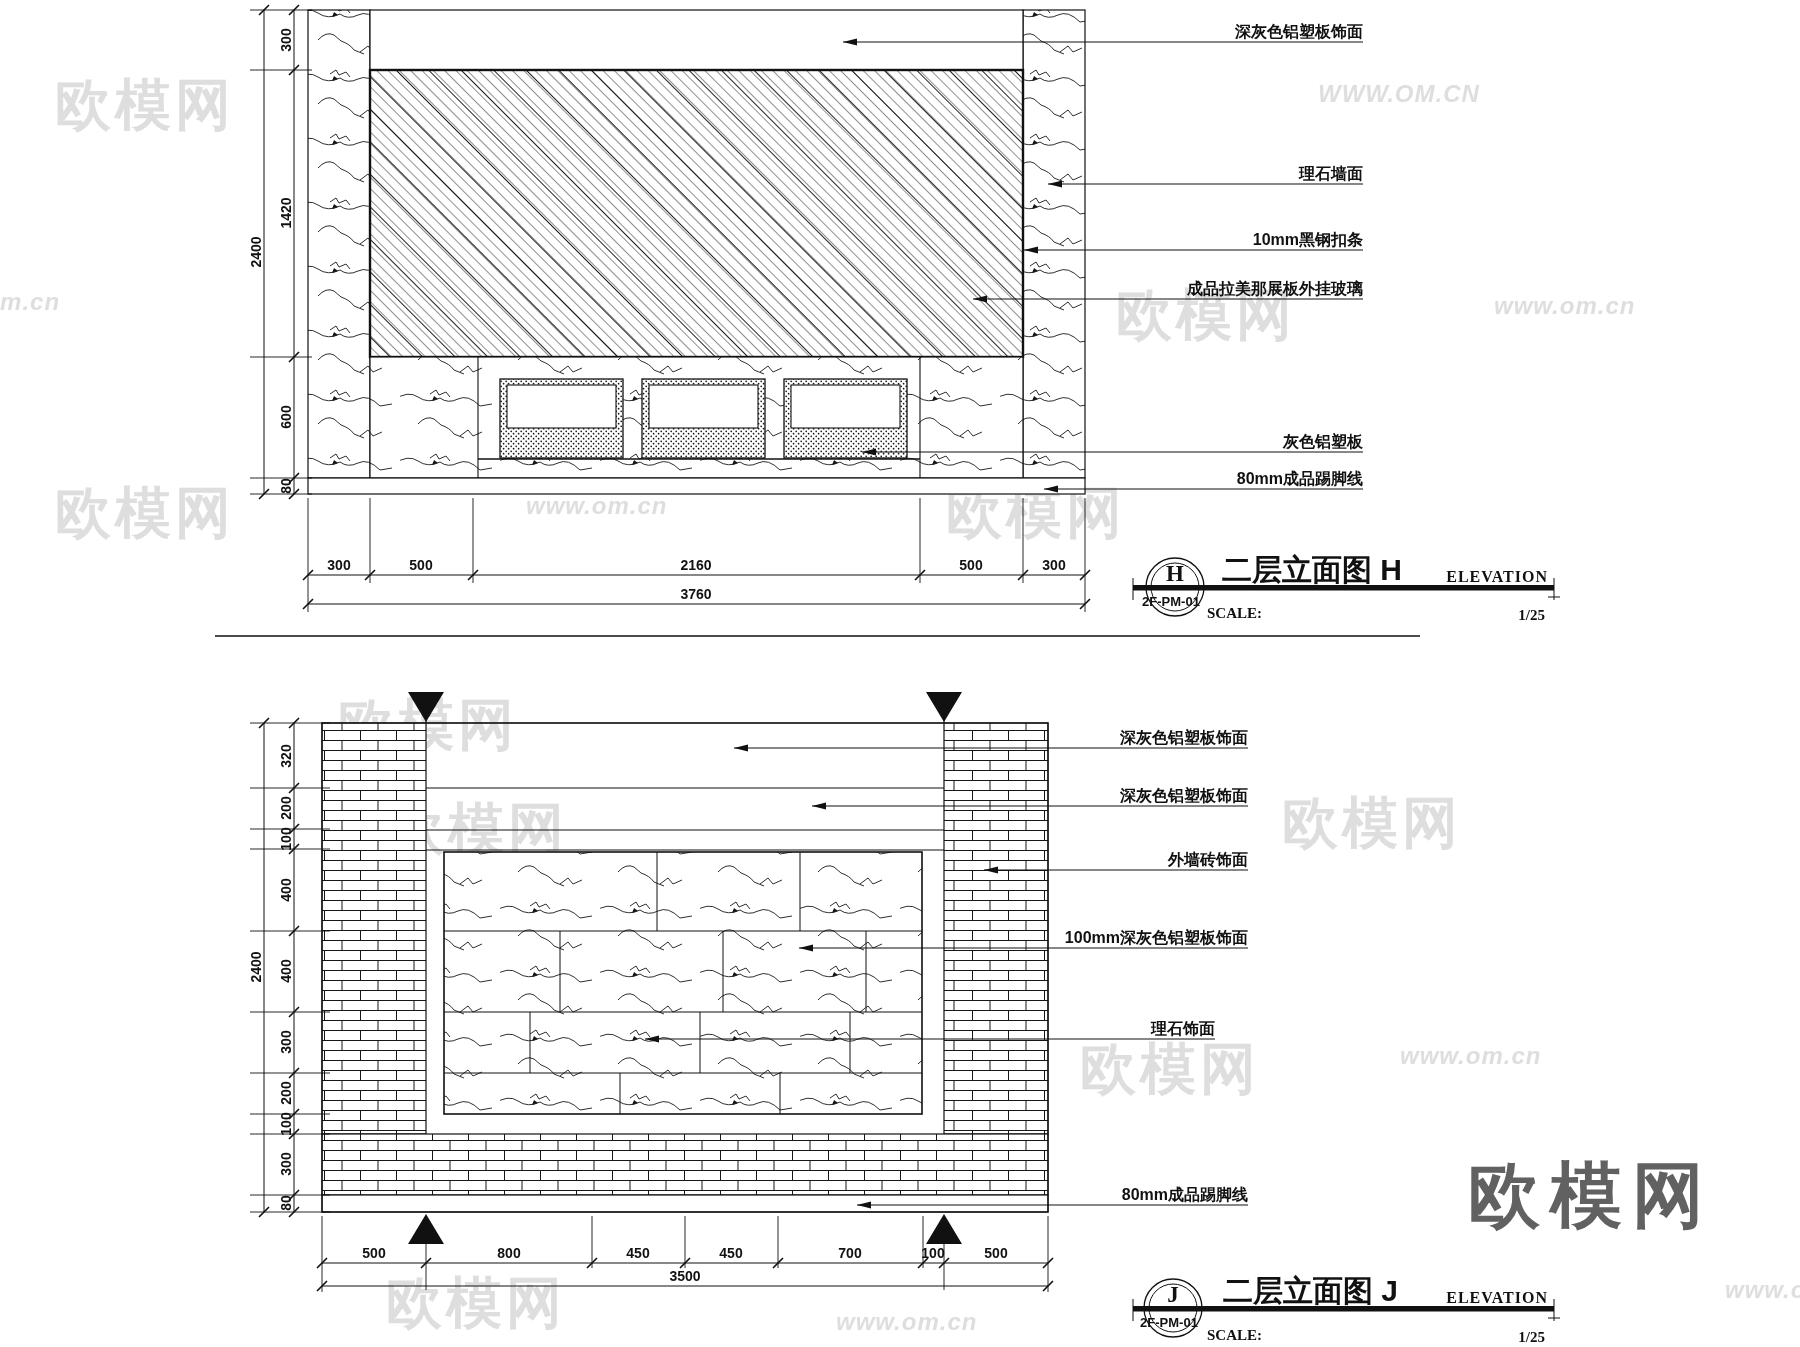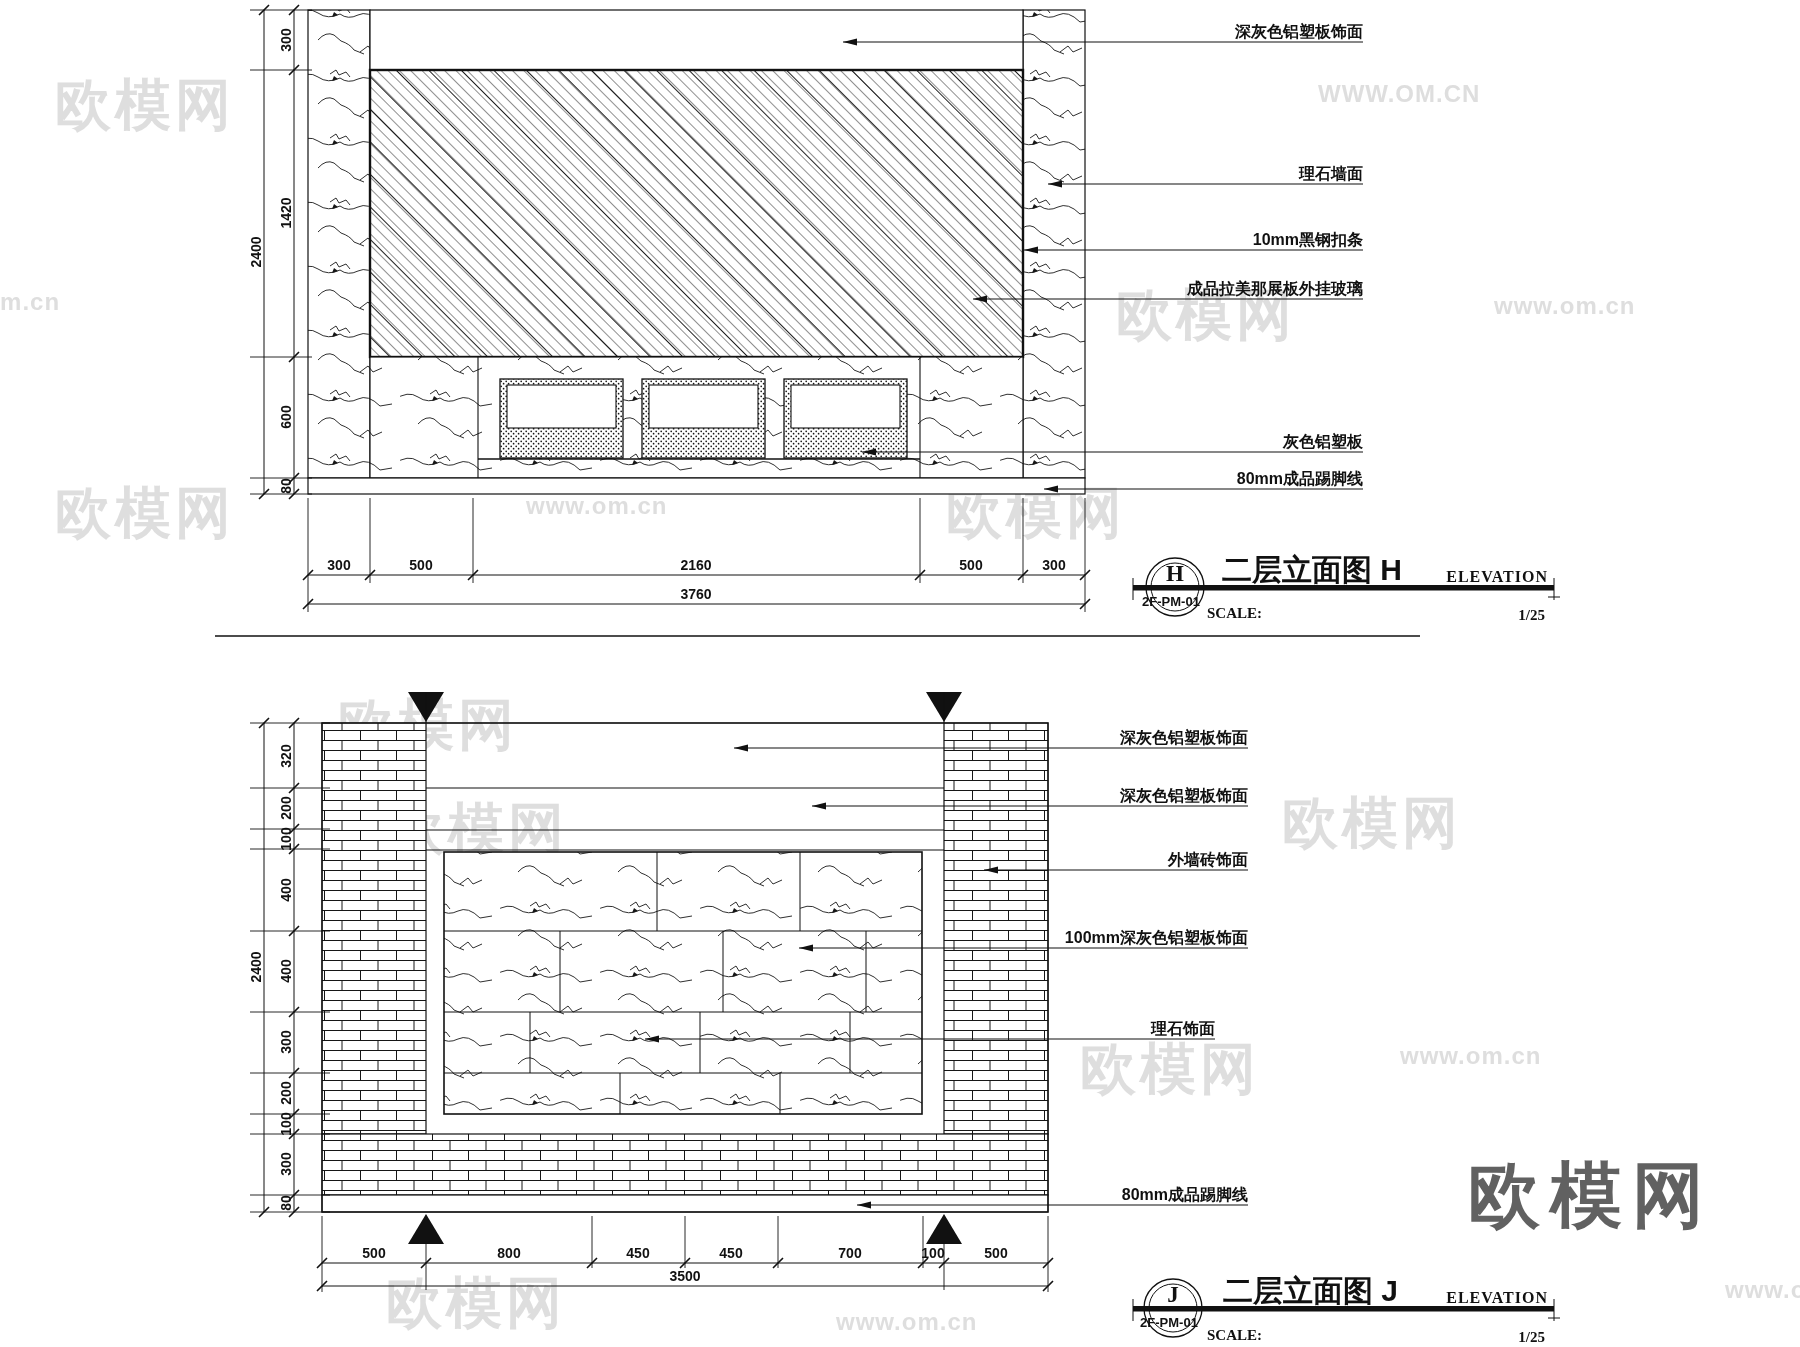--- a/index.html
+++ b/index.html
@@ -1,21 +1,21 @@
 <!DOCTYPE html>
 <html><head>
 <meta charset="utf-8">
 <style>
   html,body{margin:0;padding:0;background:#fff;}
   body{font-family:"Liberation Sans",sans-serif;}
   #stage{position:relative;width:1800px;height:1347px;background:#ffffff;overflow:hidden;}
   #stage svg{position:absolute;left:0;top:0;}
   .wm{position:absolute;color:rgba(190,190,190,.5);font-weight:bold;pointer-events:none;white-space:nowrap;}
   .wm-cn{font-size:56px;letter-spacing:4px;}
-  .wm-url{font-size:24px;letter-spacing:1px;}
+  .wm-url{font-size:24px;letter-spacing:1px;font-style:italic;}
   .wm-big{position:absolute;color:rgba(84,84,84,.92);font-weight:bold;font-size:72px;letter-spacing:10px;pointer-events:none;white-space:nowrap;}
   text{fill:#111;}
   .dim{font:bold 14px "Liberation Sans",sans-serif;}
   .lbl{font:600 16px "Liberation Sans",sans-serif;}
   .ttl{font:bold 30px "Liberation Sans",sans-serif;}
   .ttl-en{font:bold 16px "Liberation Serif",serif;letter-spacing:1px;}
   .ttl-sc{font:bold 15px "Liberation Serif",serif;}
   .ttl-letter{font:bold 23px "Liberation Serif",serif;}
   .ttl-code{font:bold 13px "Liberation Sans",sans-serif;}
 </style>

